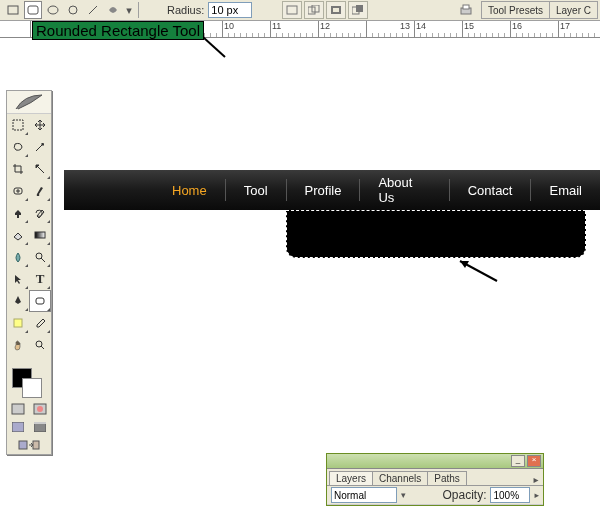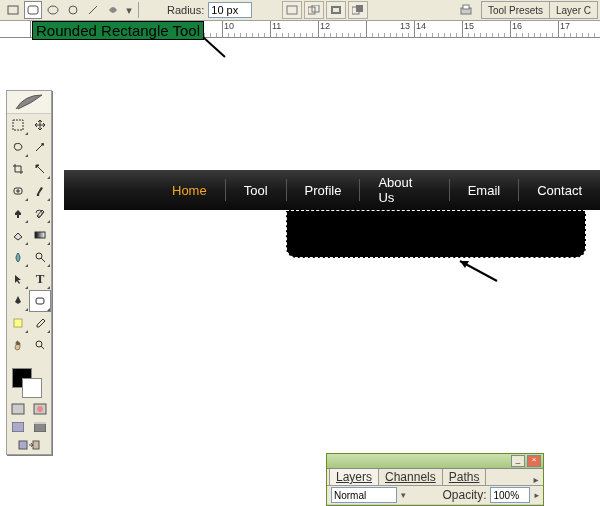--- a/index.html
+++ b/index.html
@@ -198,23 +198,22 @@
     background:#ece9d8;
     border-bottom:1px solid #999;
     padding-left:2px;
   }
   .ltab {
     padding:1px 6px;
     border:1px solid #999;
     border-bottom:none;
     background:#ece9d8;
     margin-right:-1px;
-    font-size:12px;
+    font-size:10px;
     color:#333;
-    text-decoration:underline;
   }
   .ltab.active { background:#f5f3e8; }
   .ltab-arrow { margin-left:auto; width:14px;text-align:center;color:#555;}
   .layers-row {
     height:18px;display:flex;align-items:center;gap:4px;
     padding:0 4px;
     border-bottom:1px solid #ccc;
   }
   .blend-select {
     border:1px solid #7f9db9;background:#fff;height:14px;font-size:10px;padding:0 2px;width:60px;
@@ -597,22 +596,22 @@
         </svg>
       </div>
   </div>
 </div>
 
 <div class="nav" id="navbar">
     <div class="nav-item active">Home</div>
     <div class="nav-item">Tool</div>
     <div class="nav-item">Profile</div>
     <div class="nav-item">About Us</div>
+    <div class="nav-item">Contact</div>
     <div class="nav-item">Email</div>
-    <div class="nav-item">Contact</div>
   </div>
 <div class="dropdown"></div>
 
 <svg class="arrow" style="left:185px;top:22px" width="50" height="40">
   <line x1="40" y1="35" x2="8" y2="6" stroke="#000" stroke-width="2"></line>
   <polygon points="8,6 16,8 12,14" fill="#000"></polygon>
 </svg>
 <svg class="arrow" style="left:452px;top:256px" width="50" height="30">
   <line x1="45" y1="25" x2="8" y2="5" stroke="#000" stroke-width="2"></line>
   <polygon points="8,5 17,5 13,12" fill="#000"></polygon>

